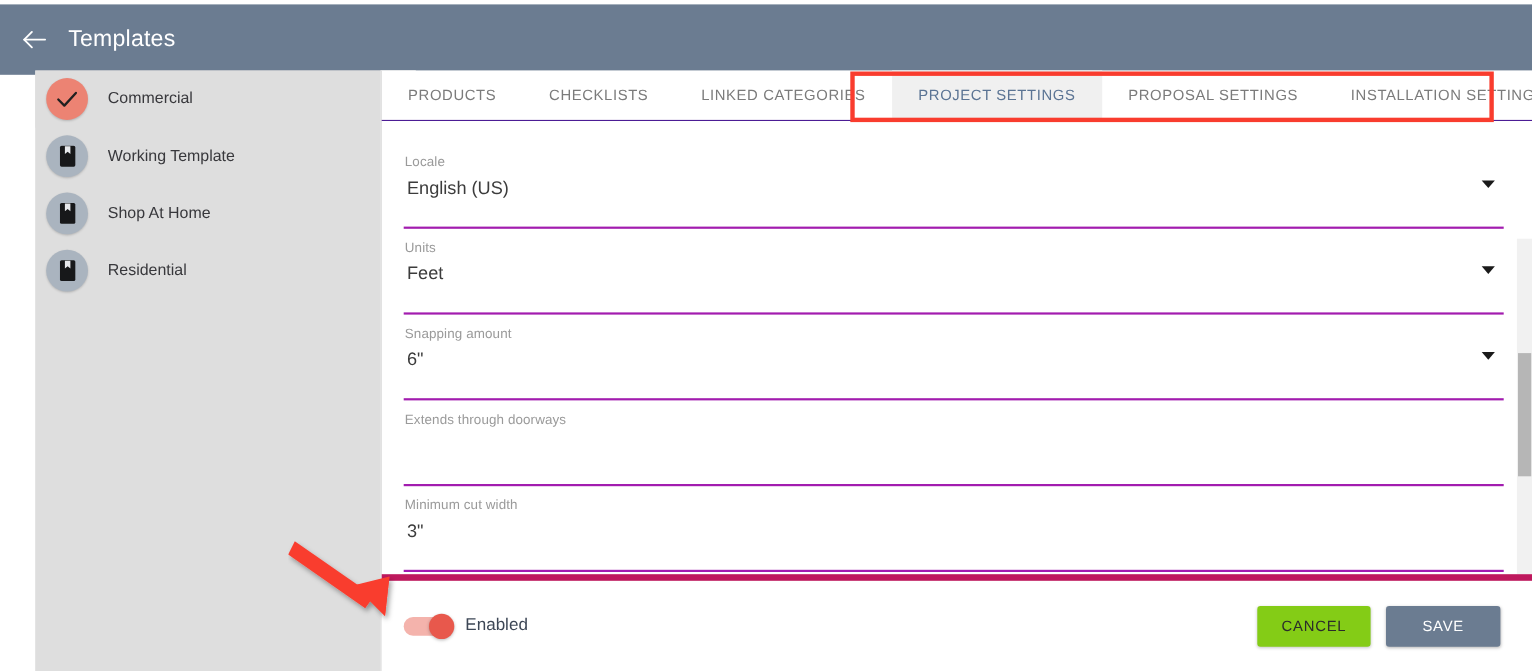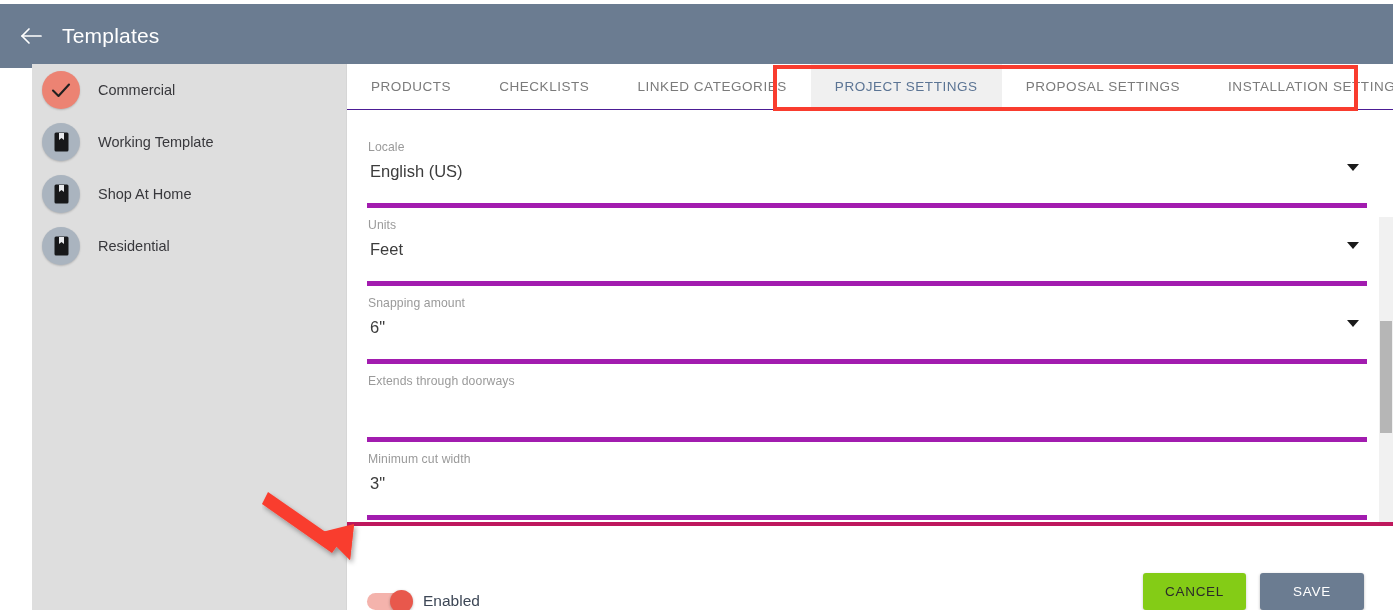--- a/index.html
+++ b/index.html
@@ -89,43 +89,43 @@
   
   .form-area {
     position: relative;
     height: 444px;
     padding: 20px 24px 0 20px;
     overflow: hidden;
   }
   .field {
     position: relative;
     height: 78px;
-    border-bottom: 5px solid #a21caf;
+    border-bottom: 2px solid #a21caf;
     padding-top: 10px;
     margin-right: 2px;
   }
   .field-label {
     font-size: 12.2px; color: #9a9a9a; letter-spacing: .1px; padding-left: 1px;
   }
   .field-value {
     margin-top: 8px; font-size: 16.5px; color: #3c3c3c; padding-left: 3px;
   }
   .field .caret {
     position: absolute; right: 8px; top: 34px;
     width: 0; height: 0;
     border-left: 6px solid transparent; border-right: 6px solid transparent;
     border-top: 7px solid #1a1a1a;
     cursor: pointer;
   }
 
   
   .actionbar {
     position: absolute; left: 0; bottom: 0; width: 1047px; height: 88px;
-    border-top: 4px solid #be185d;
-    display: flex; align-items: flex-end;
+    border-top: 6px solid #be185d;
+    display: flex; align-items: center;
     padding: 0 30px 0 20px;
     background: #ffffff;
   }
   .toggle-wrap { display: flex; align-items: center; gap: 14px; cursor: pointer; }
   .toggle {
     position: relative; width: 42px; height: 17px; border-radius: 9px;
     background: #f4b3ac;
   }
   .toggle .knob {
     position: absolute; right: -4px; top: -3px;

